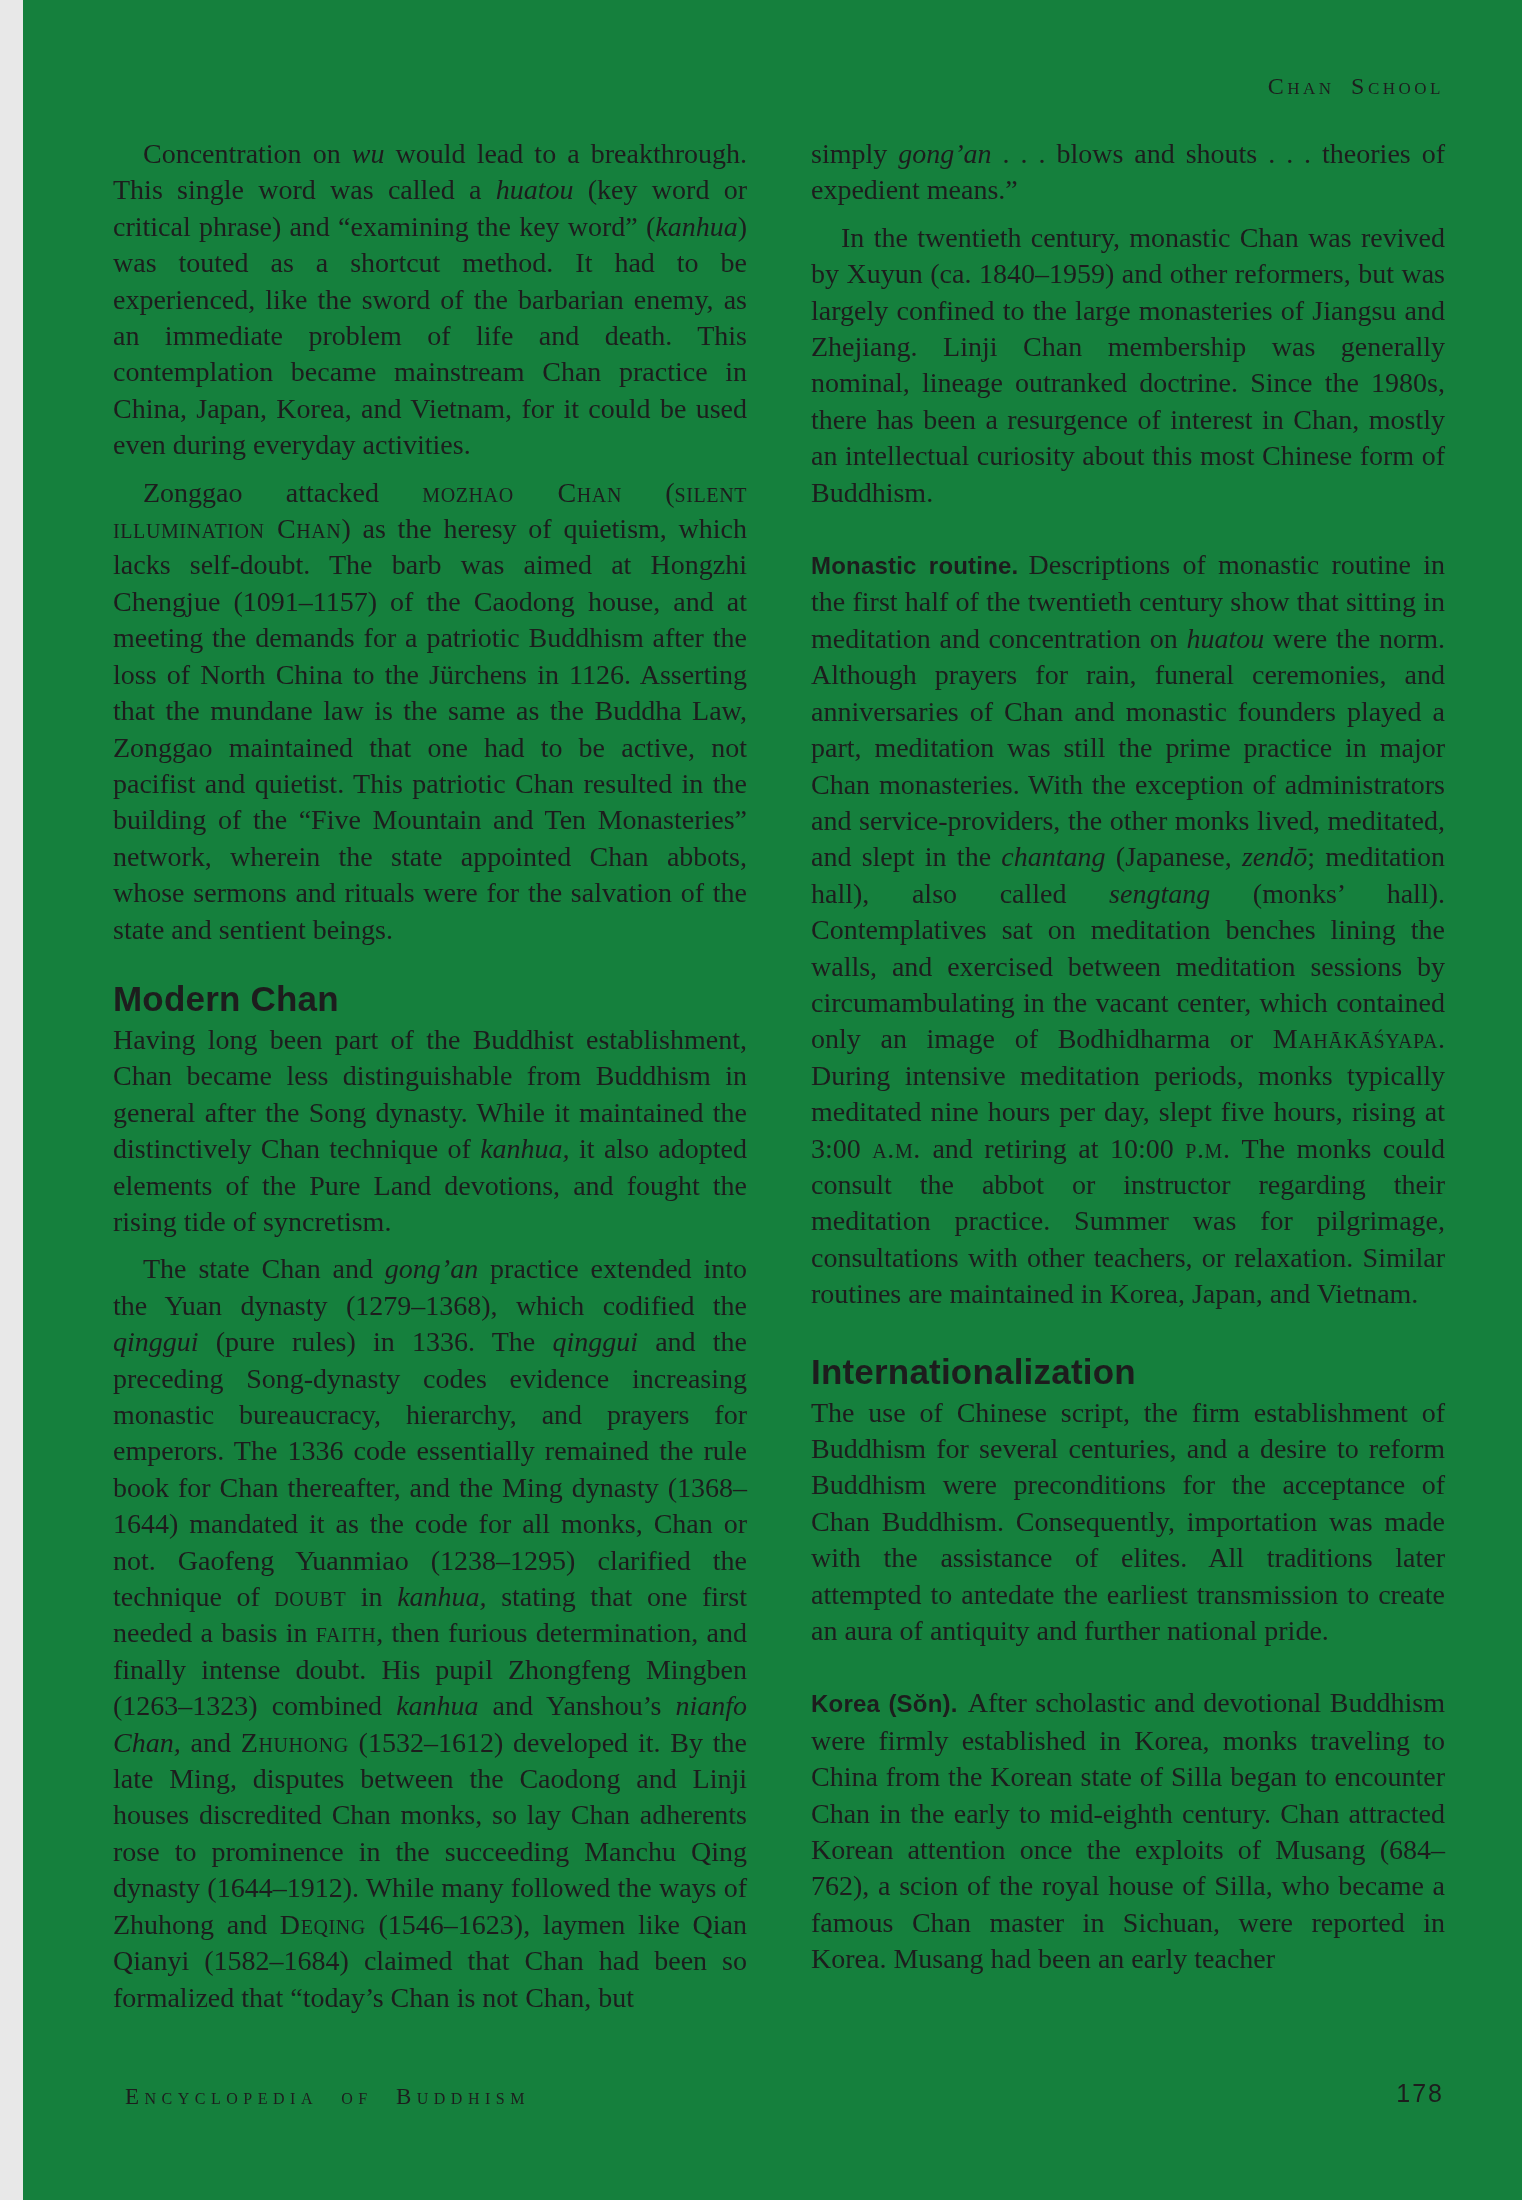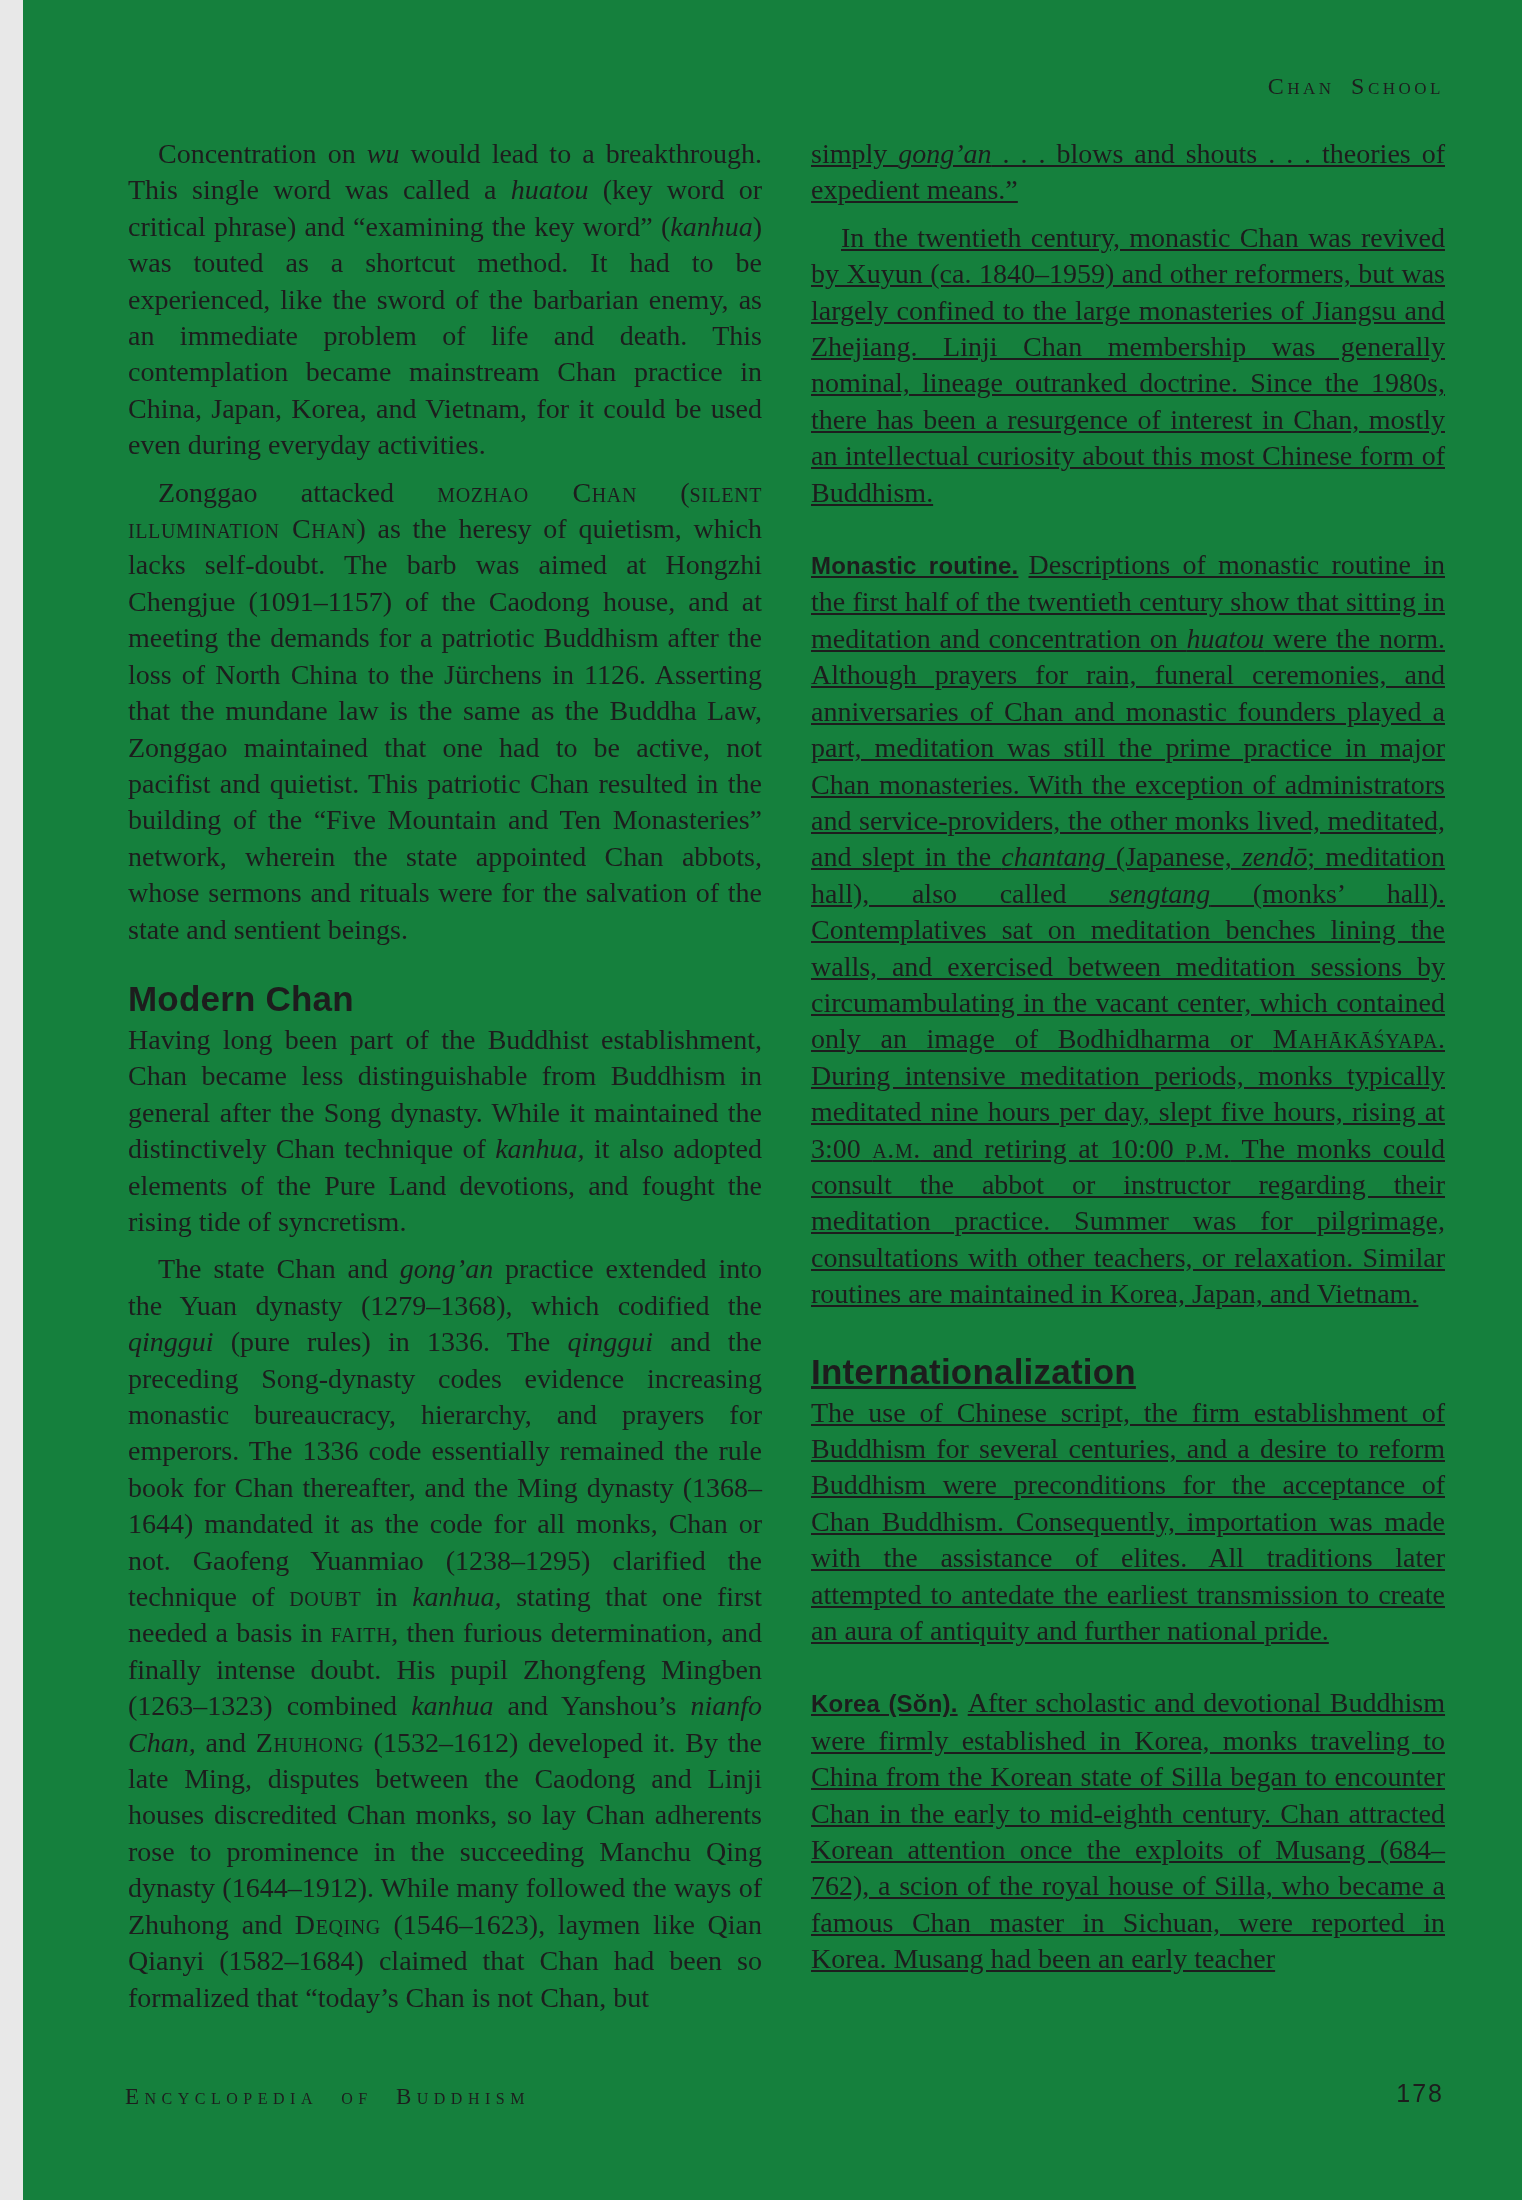--- a/index.html
+++ b/index.html
@@ -18,22 +18,22 @@
     font-variant:small-caps;
     letter-spacing:3.5px;word-spacing:7px;
     color:#1d1d1d;
   }
   .col{
     position:absolute;top:136px;width:634px;
     font-size:28px;line-height:36.4px;
     text-align:justify;
     hyphens:auto;-webkit-hyphens:auto;
   }
-  .col-left{left:105px;}
-  .col-right{left:788px;text-decoration:underline;}
+  .col-left{left:90px;}
+  .col-right{left:788px;}
   .para{margin:0;}
   .indent{text-indent:30px;}
   .gap-s{margin-top:11px;}
   .section{margin-top:36px;}
   .h2{
     font-family:"Liberation Sans","DejaVu Sans",sans-serif;
     font-weight:bold;font-size:35px;line-height:34px;
     margin:34px 0 6px 0;
     text-align:left;
     letter-spacing:0.2px;

